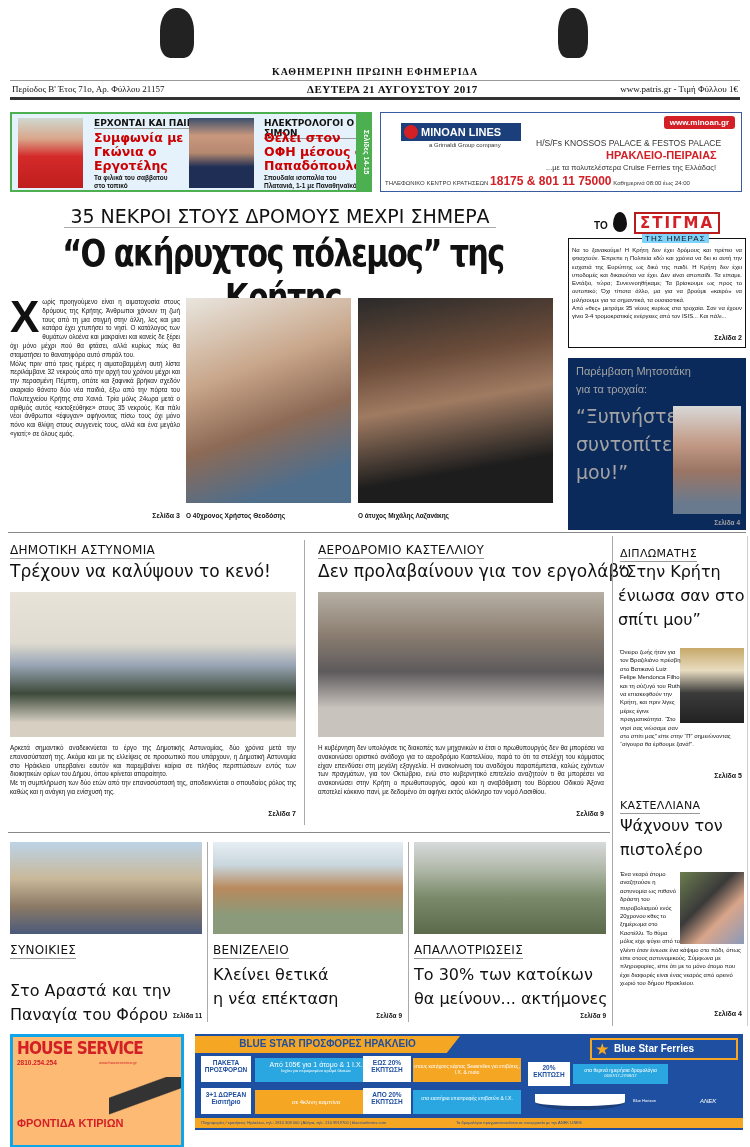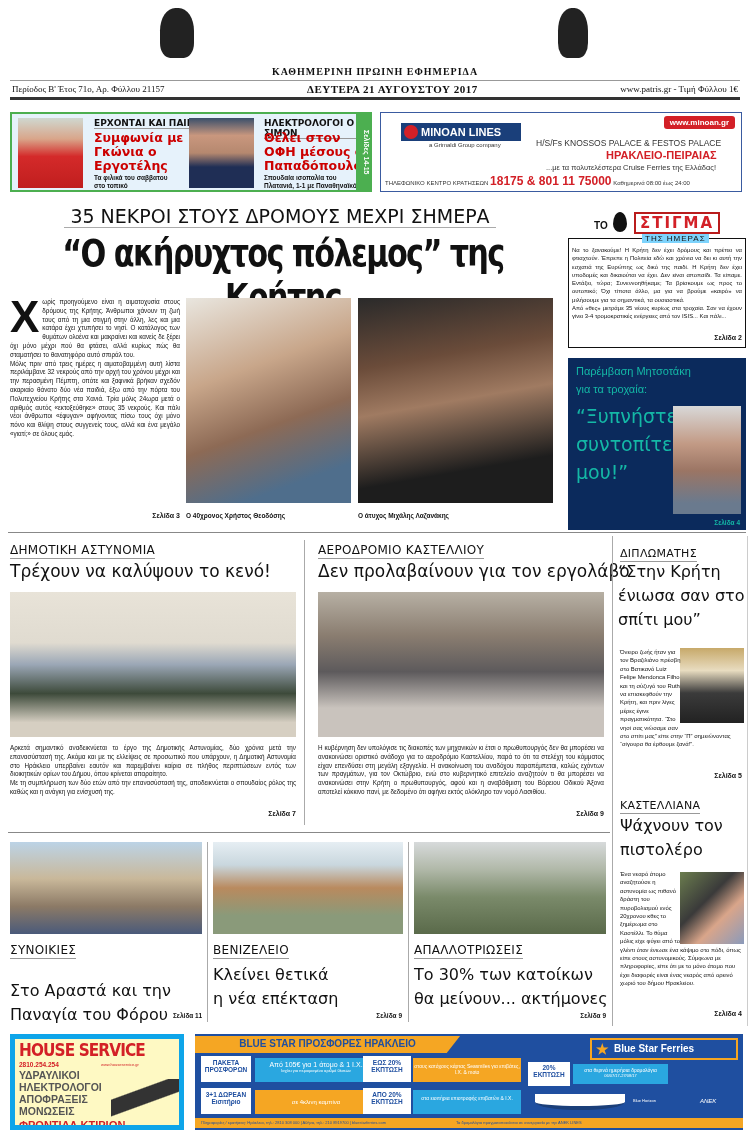--- a/index.html
+++ b/index.html
@@ -90,21 +90,21 @@
   <div style="position:absolute;left:26px;top:10px;font-size:10px;font-weight:900">ΤΟ</div>
   <div style="position:absolute;left:45px;top:2px;width:14px;height:20px;background:#111;border-radius:50% 50% 50% 50%/60% 60% 40% 40%"></div>
   <div style="position:absolute;left:66px;top:2px;border:2px solid #b91c1c;padding:0 4px;color:#d32027;font-family:'DejaVu Sans',sans-serif;font-weight:900;font-size:15px;letter-spacing:2px">ΣΤΙΓΜΑ</div>
   <div style="position:absolute;left:0;top:28px;width:178px;height:110px;border:1px solid #111"></div>
   <div style="position:absolute;left:74px;top:24px;background:#7dd3fc;padding:0 3px;font-size:8px;letter-spacing:1px">ΤΗΣ ΗΜΕΡΑΣ</div>
   <div class="body" style="position:absolute;left:4px;top:36px;width:170px;font-size:5.9px;line-height:8.3px;white-space:pre-line">Να το ξανακούμε! Η Κρήτη δεν έχει δρόμους και πρέπει να φτιαχτούν. Έπρεπε η Πολιτεία εδώ και χρόνια να δει κι αυτή την εσχατιά της Ευρώπης ως δικό της παιδί. Η Κρήτη δεν έχει υποδομές και δικαιούται να έχει. Δεν είναι αποπαίδι. Τα είπαμε. Εντάξει, τώρα; Συνεννοηθήκαμε; Τα βρίσκουμε ως προς το ουτοπικό; Όχι τίποτα άλλο, μα για να βρούμε «καιρό» να μιλήσουμε για τα σημαντικά, τα ουσιαστικά.
 Από «θες» μετράμε 35 νέους κυρίως στα τροχαία. Σαν να έχουν γίνει 3-4 τρομοκρατικές ενέργειες από τον ISIS... Και πάλι...</div>
   <div class="page" style="position:absolute;right:4px;top:124px">Σελίδα 2</div>
 </div>
 
-<div class="abs" style="left:568px;top:358px;width:178px;height:172px;background:#0b2a5c;color:#14b8a6">
+<div class="abs" style="left:568px;top:358px;width:178px;height:172px;background:#0b2a5c;color:#a3a3a3">
   <div style="position:absolute;left:8px;top:7px;font-size:11px">Παρέμβαση Μητσοτάκη</div>
   <div style="position:absolute;left:8px;top:25px;font-size:11px">για τα τροχαία:</div>
   <div style="position:absolute;left:8px;top:44px;width:100px;font-family:'DejaVu Sans',sans-serif;font-size:19px;line-height:28px">“Ξυπνήστε συντοπίτες μου!”</div>
   <div style="position:absolute;left:105px;top:48px;width:68px;height:108px;background:linear-gradient(180deg,#d8d8d8 0,#c29a85 35%,#9b7564 60%,#6a7a8e 90%)"></div>
   <div style="position:absolute;right:6px;bottom:4px;font-size:6.5px;font-weight:bold">Σελίδα 4</div>
 </div>
 
 <div class="hrule" style="left:8px;top:532px;width:738px"></div>
 
 <div class="abs" style="left:10px;top:540px"><span class="sec-kicker">ΔΗΜΟΤΙΚΗ ΑΣΤΥΝΟΜΙΑ</span></div>
@@ -157,30 +157,24 @@
 </div>
 <div class="abs page" style="left:320px;top:1012px;width:82px;font-size:6.5px">Σελίδα 9</div>
 <div class="vrule" style="left:408px;top:842px;height:180px"></div>
 
 <div class="abs" style="left:414px;top:940px;width:196px">
   <span class="sec-kicker">ΑΠΑΛΛΟΤΡΙΩΣΕΙΣ</span>
   <div class="sec-head" style="margin-top:4px;font-size:16px;line-height:24px">Το 30% των κατοίκων θα μείνουν... ακτήμονες</div>
 </div>
 <div class="abs page" style="left:524px;top:1012px;width:82px;font-size:6.5px">Σελίδα 9</div>
 
-<div class="abs" style="left:10px;top:1034px;width:174px;height:96px;border:5px solid #0ea5e9;background:#fef9c3;overflow:hidden">
+<div class="abs" style="left:10px;top:1034px;width:174px;height:114px;border:3px solid #0ea5e9;background:#fdba74;overflow:hidden">
   <div style="position:absolute;left:4px;top:1px;font-family:'DejaVu Sans',sans-serif;font-weight:900;font-size:17px;color:#d32027;letter-spacing:-1px;transform:scaleX(.9);transform-origin:left">HOUSE SERVICE</div>
   <div style="position:absolute;left:4px;top:22px;font-size:6.5px;font-weight:bold;color:#d32027">2810.254.254</div>
   <div style="position:absolute;left:86px;top:23px;font-size:4px;color:#d32027">www.houseservice.gr</div>
-  <div style="position:absolute;left:4px;top:30px;font-weight:900;font-size:10.5px;line-height:12px;color:#555">
-    <div>ΥΔΡΑΥΛΙΚΟΙ</div>
-    <div>ΗΛΕΚΤΡΟΛΟΓΟΙ</div>
-    <div>ΑΠΟΦΡΑΞΕΙΣ</div>
-    <div>ΜΟΝΩΣΕΙΣ</div>
-  </div>
   <div style="position:absolute;left:96px;top:40px;width:74px;height:40px;background:linear-gradient(160deg,transparent 30%,#333 32%,#333 55%,transparent 57%)"></div>
   <div style="position:absolute;left:4px;top:80px;font-weight:900;font-size:11px;color:#d32027">ΦΡΟΝΤΙΔΑ ΚΤΙΡΙΩΝ</div>
 </div>
 
 <div class="abs" style="left:195px;top:1034px;width:548px;height:96px;background:#1f4fa0;overflow:hidden">
   <div style="position:absolute;left:0;top:2px;width:265px;height:17px;background:#f5a623;clip-path:polygon(0 0,100% 0,95% 100%,0 100%);text-align:center;font-weight:bold;font-size:10px;color:#1f4fa0;line-height:15px">BLUE STAR ΠΡΟΣΦΟΡΕΣ ΗΡΑΚΛΕΙΟ</div>
   <div style="position:absolute;left:395px;top:4px;width:148px;height:22px;background:#f5a623;padding:2px">
     <div style="background:#1f4fa0;color:#fff;height:18px;line-height:18px;font-size:10px;font-weight:bold;padding-left:22px;position:relative">
       <span style="position:absolute;left:4px;top:0;color:#f5a623;font-size:14px">★</span>
       <span>Blue Star Ferries</span>

